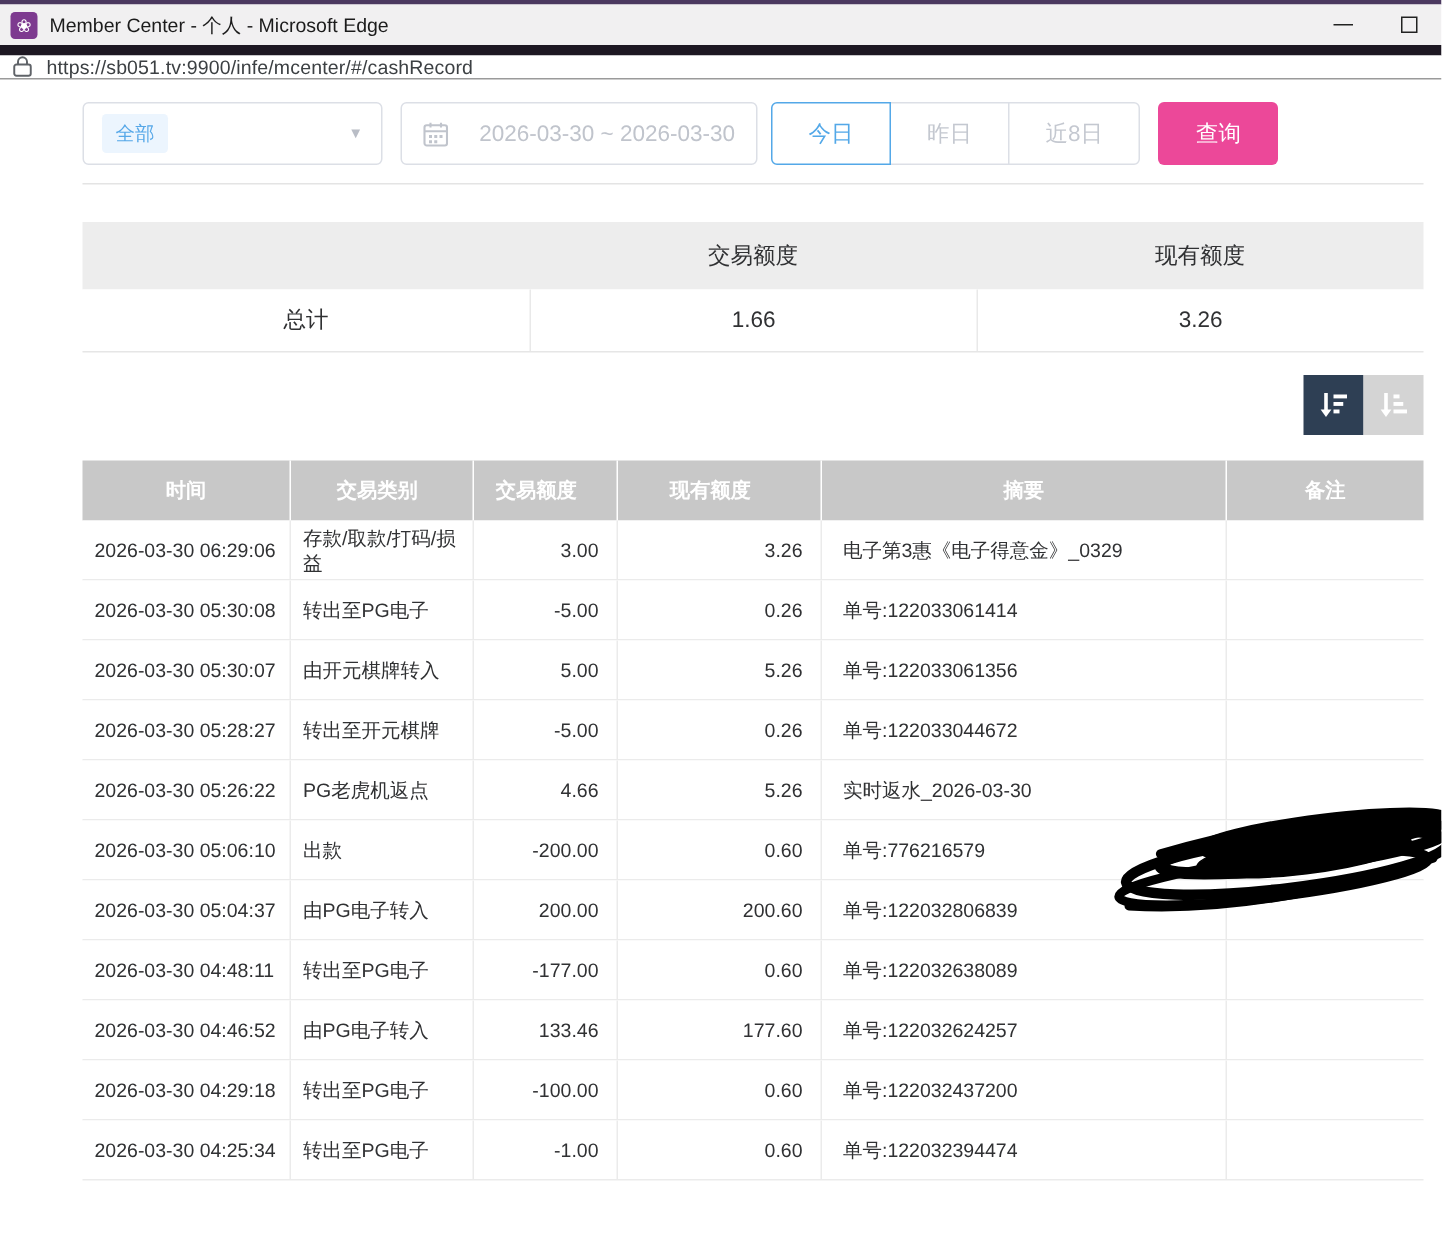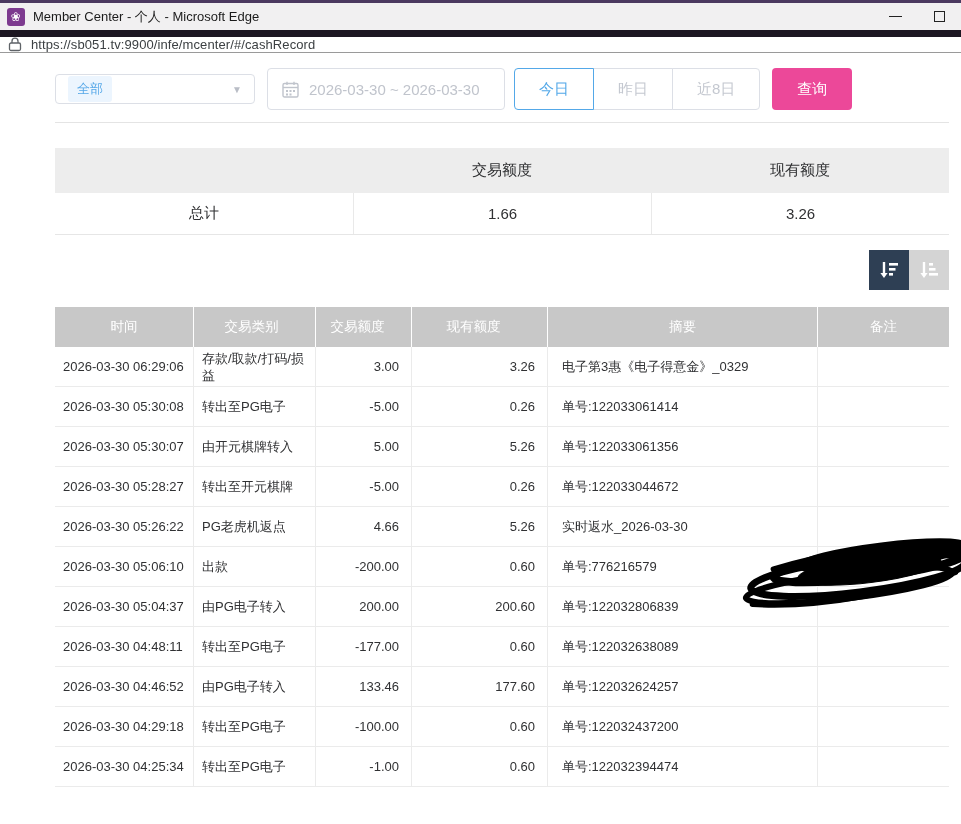--- a/index.html
+++ b/index.html
@@ -19,26 +19,26 @@
   .glyph-max { width:11px; height:11px; border:1.5px solid #222; }
   .tabstrip-dark { height:7px; background:#1d1722; }
   .urlbar { height:16px; background:#fff; display:flex; align-items:center; padding-left:8px; border-bottom:1px solid #9a9a9a; }
   .lock-icon { margin-right:9px; display:flex; }
   .url-text { font-size:13px; color:#3c4043; letter-spacing:0.1px; }
 
   
   .page { position:absolute; top:62px; left:0; width:961px; height:762px; background:#fff; }
 
   .filter-row { position:absolute; top:6px; left:55px; display:flex; align-items:center; }
-  .select-box { width:200px; height:30px; border:1px solid #dcdfe6; border-radius:4px; background:#fff;
+  .select-box { width:200px; height:42px; border:1px solid #dcdfe6; border-radius:4px; background:#fff;
     display:flex; align-items:center; padding:0 12px; position:relative; }
   .tag { background:#ecf5fe; color:#57a8e8; font-size:13px; padding:4px 9px; border-radius:3px; }
   .caret-down { position:absolute; right:12px; color:#b9bdc6; font-size:10px; }
   .date-box { width:238px; height:42px; border:1px solid #dcdfe6; border-radius:4px; background:#fff;
-    display:flex; align-items:center; padding:0 14px; margin-left:12px; }
+    display:flex; align-items:center; padding:0 14px; margin-left:12px;justify-content:space-between; }
   .cal-icon { margin-right:10px; display:flex; }
   .date-text { font-size:15px; color:#c0c4cc; }
   .btn-group { display:flex; margin-left:9px; }
   .qbtn { height:42px; padding:0 24px; background:#fff; border:1px solid #dcdfe6; font-size:15px;
     color:#c4c8d0; display:flex; align-items:center; margin-left:-1px; }
   .qbtn:first-child { border-radius:4px 0 0 4px; margin-left:0; }
   .qbtn:last-child { border-radius:0 4px 4px 0; }
   .qbtn.active { color:#53a8e8; border-color:#53a8e8; position:relative; z-index:2; }
   .search-btn { width:80px; height:42px; margin-left:12px; background:#ec4899; border:none; border-radius:4px;
     color:#fff; font-size:15px; display:flex; align-items:center; justify-content:center; }
@@ -56,21 +56,21 @@
   
   .sort-bar { position:absolute; top:188px; right:12px; display:flex; }
   .sort-btn { width:40px; height:40px; display:flex; align-items:center; justify-content:center; }
   .sort-btn.active { background:#2e3f54; }
   .sort-btn.inactive { background:#d4d4d4; }
 
   
   .main-table { position:absolute; top:245px; left:55px; width:894px; font-size:13px; color:#303133; }
   .thead { display:flex; height:40px; background:#c8c8c8; }
   .thead .hcell { display:flex; align-items:center; justify-content:center; color:#fff;
-    font-weight:normal; font-size:13.5px; }
+    font-weight:bold; font-size:13.5px; }
   .thead .hcell + .hcell { border-left:1px solid #fff; }
   .trow { display:flex; min-height:40px; border-bottom:1px solid #ebebeb; background:#fff; }
   .trow .tcell { display:flex; align-items:center; line-height:17px; word-break:break-all; }
   .trow .tcell + .tcell { border-left:1px solid #ebebeb; }
   .c0 { width:138px; padding-left:8px; }
   .c1 { width:122px; padding-left:8px; padding-right:6px; }
   .c2 { width:96px;  justify-content:flex-end; padding-right:12px; }
   .c3 { width:136px; justify-content:flex-end; padding-right:12px; }
   .c4 { width:270px; padding-left:14px; }
   .c5 { width:132px; padding-left:14px; }

